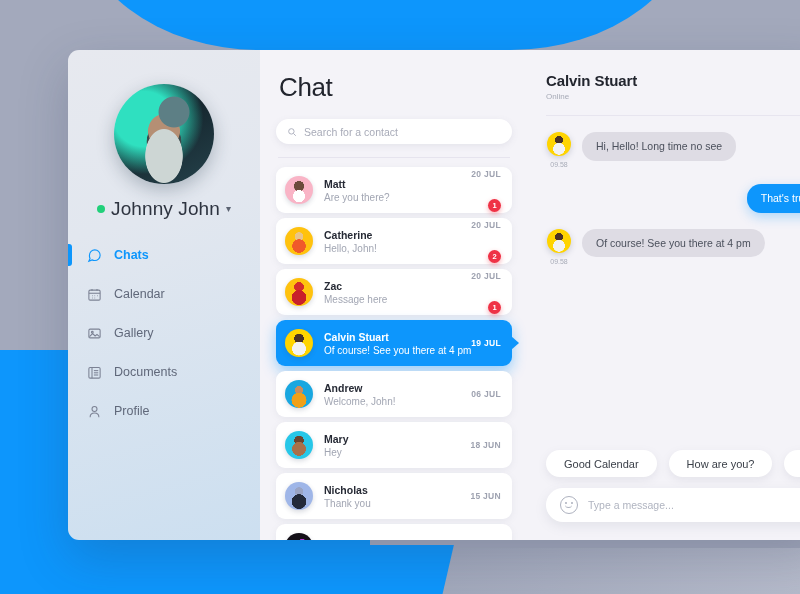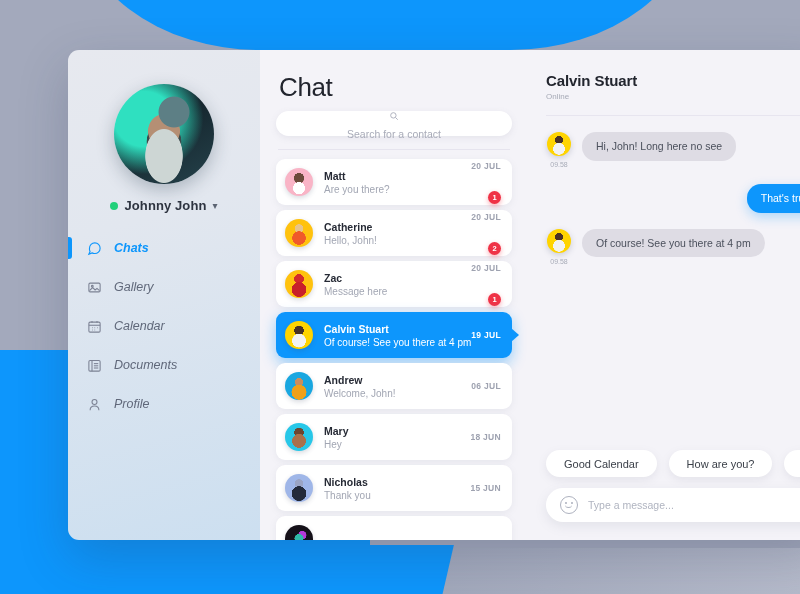--- a/index.html
+++ b/index.html
@@ -91,30 +91,30 @@
   }
   .profile-name-row {
     display: flex; align-items: center; justify-content: center;
     gap: 6px; margin-top: 14px;
   }
   .status-dot {
     width: 8px; height: 8px; border-radius: 50%;
     background: #21d07a; flex: 0 0 8px;
   }
   .profile-name {
-    font-size: 13px; font-weight: bold; color: #2e3440;
+    font-size: 19px; font-weight: normal; color: #2e3440;
     letter-spacing: .1px;
   }
   .chev { color: #5c6472; font-size: 10px; line-height: 1; }
 
   #nav { margin-top: 22px; }
   .nav-item {
     display: flex; align-items: center; gap: 12px;
     height: 26px; padding-left: 19px; margin-bottom: 13px;
-    position: relative; cursor: pointer; font-style: italic;
+    position: relative; cursor: pointer;
   }
   .nav-item .ico { width: 15px; height: 15px; flex: 0 0 15px;
                    display: flex; align-items: center; justify-content: center; }
   .nav-item .ico svg { width: 15px; height: 15px; }
   .nav-label { font-size: 12.5px; color: #60687a; }
   .nav-item.active .nav-label { color: #0d96fc; font-weight: bold; }
   .active-bar {
     position: absolute; left: 0; top: 2px;
     width: 4px; height: 22px;
     background: #0d96fc; border-radius: 0 3px 3px 0;
@@ -125,27 +125,26 @@
     width: 268px; flex: 0 0 268px;
     background: #f4f3f8;
     padding: 22px 16px 0 16px;
     position: relative;
   }
   #page-title {
     font-size: 26px; font-weight: normal; color: #22252e;
     letter-spacing: -.4px; margin-left: 3px;
   }
   #search {
-    margin-top: 8px;
+    margin-top: 16px;
     height: 25px; border-radius: 13px;
     background: #fff;
     display: flex; align-items: center; gap: 7px;
     padding: 0 11px;
     box-shadow: 0 2px 7px rgba(120,125,150,.12);
-    flex-direction: column;
   }
   #search svg { width: 10px; height: 10px; flex: 0 0 10px; }
   .search-ph { font-size: 10.5px; color: #a8abb8; }
   .list-divider {
     height: 1px; background: #e6e4ee;
     margin: 13px 2px 9px 2px;
   }
   #chatlist { position: relative; }
   .chat-row {
     display: flex; align-items: center;
@@ -334,48 +333,48 @@
             <svg viewBox="0 0 24 24" fill="none" stroke="#0d96fc" stroke-width="1.8">
               <path d="M21 11.5a8.38 8.38 0 0 1-9 8.4 8.5 8.5 0 0 1-3.8-.9L3 21l1.9-4.1A8.38 8.38 0 0 1 4 11.5a8.38 8.38 0 0 1 8.5-8.4 8.38 8.38 0 0 1 8.5 8.4z"></path>
             </svg>
           </span>
           <span class="nav-label">Chats</span>
         </div>
 
         <div class="nav-item">
           <span class="ico">
             <svg viewBox="0 0 24 24" fill="none" stroke="#7c8294" stroke-width="1.7">
-              <rect x="3" y="5" width="18" height="14" rx="2"></rect>
-              <circle cx="8.5" cy="10" r="1.4"></circle>
-              <path d="M4 17l5-5 4 4 3-2.5 4 3.5"></path>
-            </svg>
-          </span>
-          <span class="nav-label">Gallery</span>
-        </div>
-
-        <div class="nav-item">
-          <span class="ico">
-            <svg viewBox="0 0 24 24" fill="none" stroke="#7c8294" stroke-width="1.7">
               <rect x="3" y="5" width="18" height="16" rx="2"></rect>
               <line x1="3" y1="10" x2="21" y2="10"></line>
               <line x1="8" y1="3" x2="8" y2="6"></line>
               <line x1="16" y1="3" x2="16" y2="6"></line>
               <line x1="8" y1="14" x2="9" y2="14"></line>
               <line x1="12" y1="14" x2="13" y2="14"></line>
               <line x1="16" y1="14" x2="17" y2="14"></line>
               <line x1="8" y1="17.5" x2="9" y2="17.5"></line>
               <line x1="12" y1="17.5" x2="13" y2="17.5"></line>
             </svg>
           </span>
           <span class="nav-label">Calendar</span>
         </div>
 
         <div class="nav-item">
           <span class="ico">
             <svg viewBox="0 0 24 24" fill="none" stroke="#7c8294" stroke-width="1.7">
+              <rect x="3" y="5" width="18" height="14" rx="2"></rect>
+              <circle cx="8.5" cy="10" r="1.4"></circle>
+              <path d="M4 17l5-5 4 4 3-2.5 4 3.5"></path>
+            </svg>
+          </span>
+          <span class="nav-label">Gallery</span>
+        </div>
+
+        <div class="nav-item">
+          <span class="ico">
+            <svg viewBox="0 0 24 24" fill="none" stroke="#7c8294" stroke-width="1.7">
               <rect x="3" y="4" width="18" height="17" rx="2"></rect>
               <line x1="8" y1="4" x2="8" y2="21"></line>
               <line x1="11" y1="9" x2="18" y2="9"></line>
               <line x1="11" y1="12.5" x2="18" y2="12.5"></line>
               <line x1="11" y1="16" x2="18" y2="16"></line>
             </svg>
           </span>
           <span class="nav-label">Documents</span>
         </div>
 
@@ -503,21 +502,21 @@
       </div>
       <div class="conv-divider"></div>
 
       <div id="messages">
 
         <div class="msg-in">
           <div class="msg-av-wrap">
             <div class="msg-av av-calvin"></div>
             <div class="msg-time">09.58</div>
           </div>
-          <div class="bubble-in">Hi, John! Long here no see</div>
+          <div class="bubble-in">Hi, Hello! Long time no see</div>
         </div>
 
         <div class="msg-out">
           <div class="bubble-out">That's true, Calvin!</div>
         </div>
 
         <div class="msg-in">
           <div class="msg-av-wrap">
             <div class="msg-av av-calvin"></div>
             <div class="msg-time">09.58</div>

